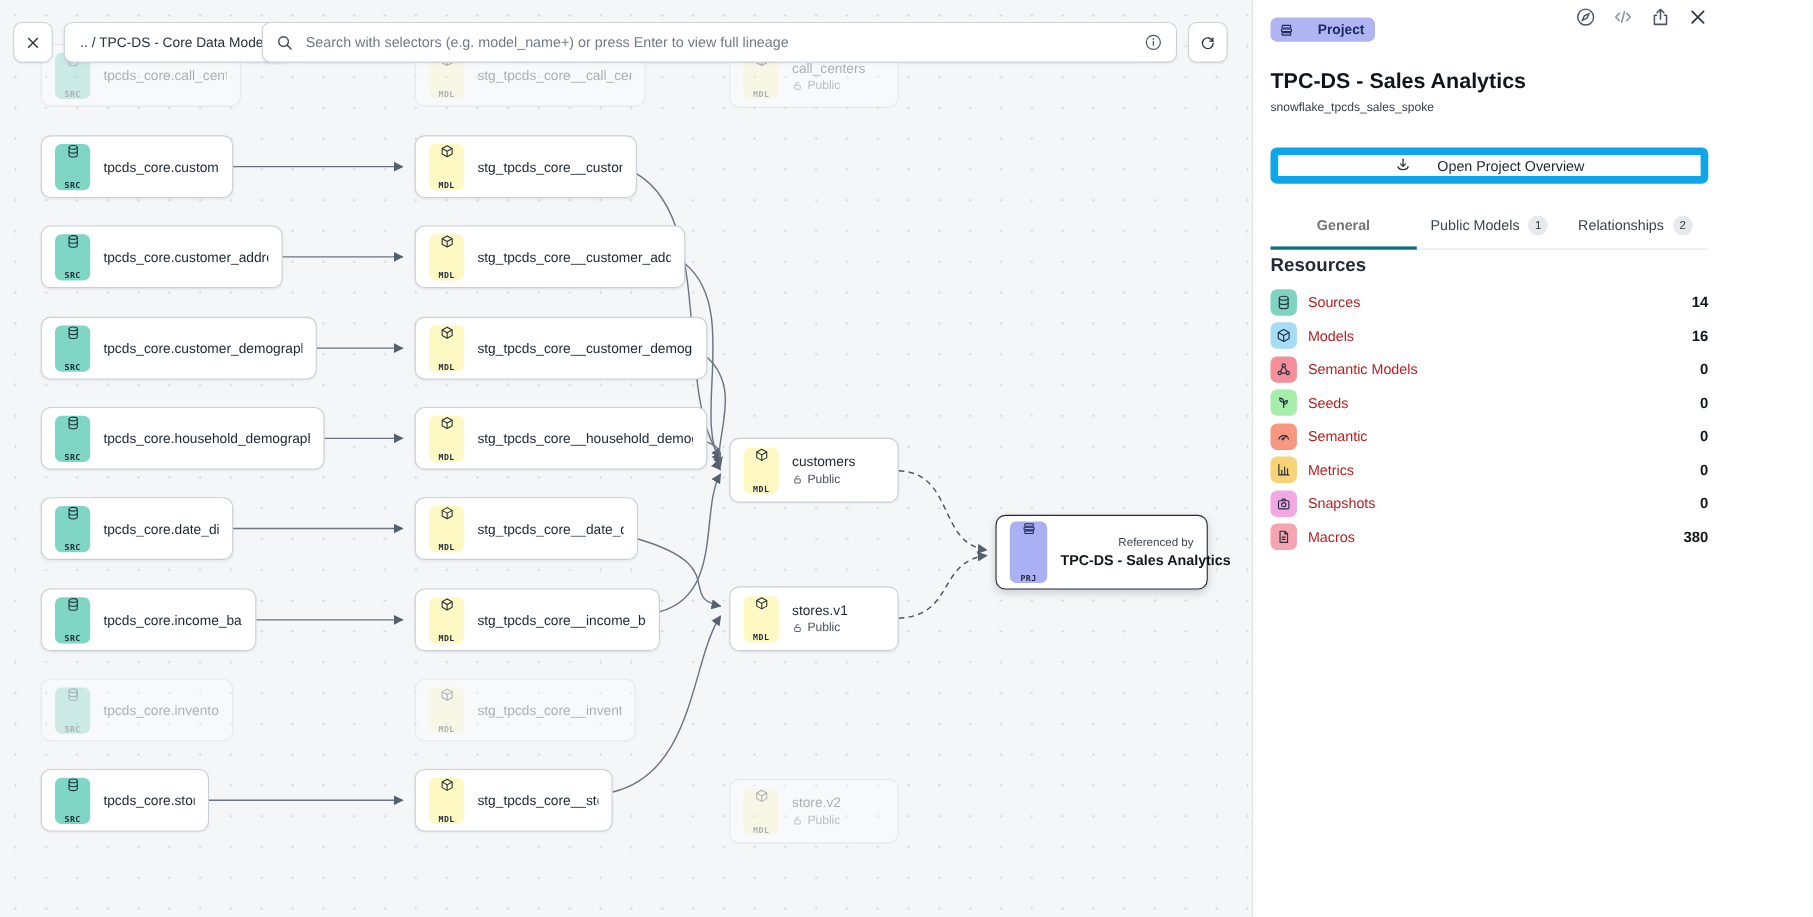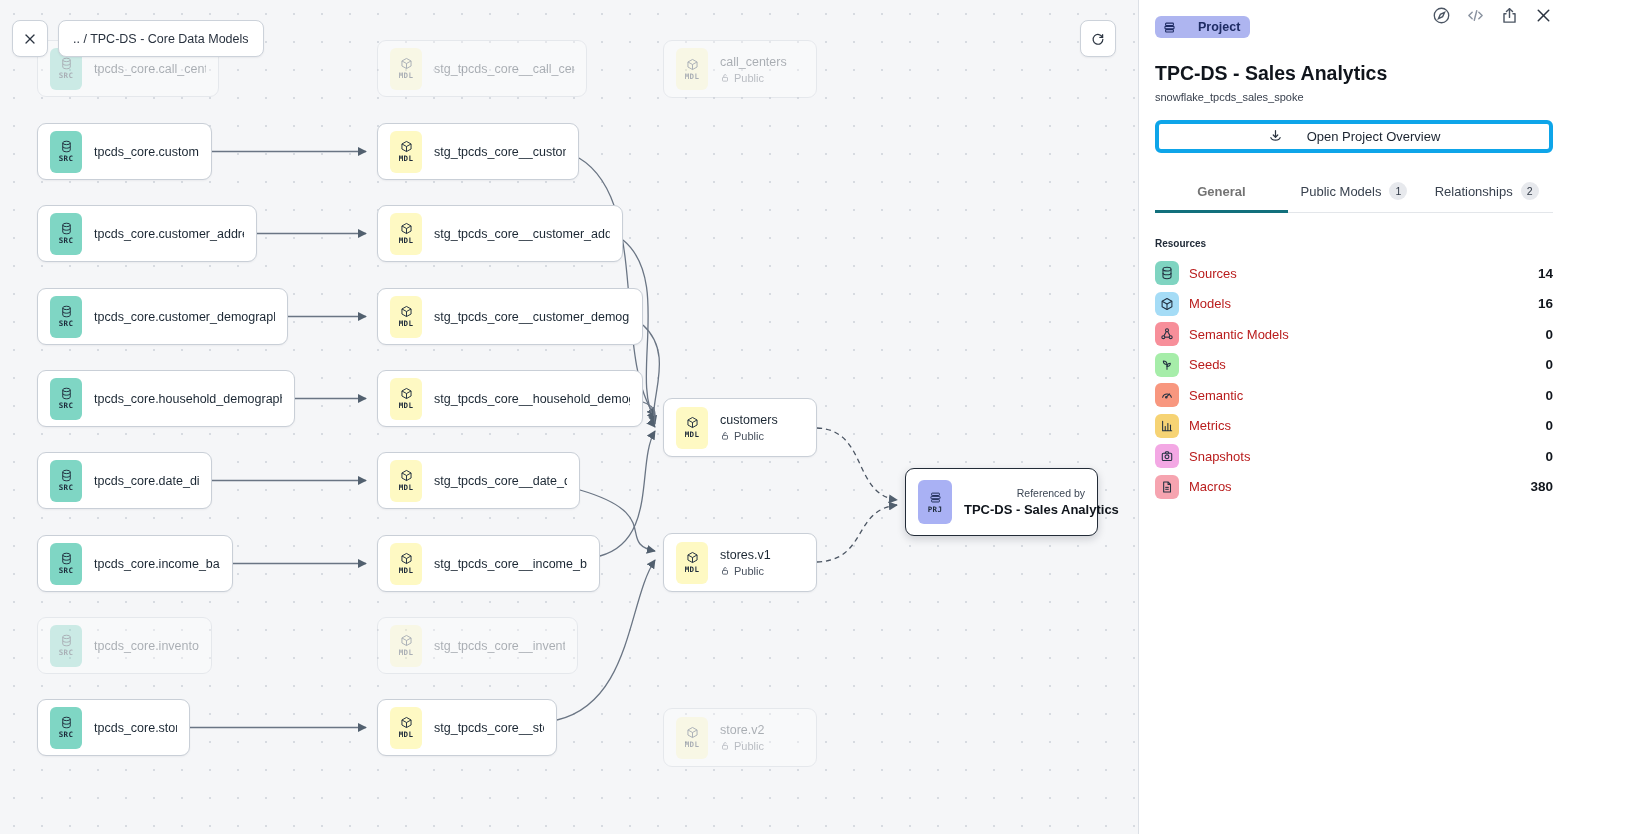--- a/index.html
+++ b/index.html
@@ -8,24 +8,24 @@
        background-color:#f5f6f8;
        background-image:radial-gradient(circle,#d7dbe1 1.2px,transparent 1.2px);
        background-size:28px 28px;}
   
   #edges{position:absolute;left:0;top:0;z-index:1;pointer-events:none;}
   .node{position:absolute;z-index:2;display:flex;align-items:center;gap:12px;
         padding:0 12px;background:#fff;border:1px solid #c9cfd7;border-radius:9px;
         box-shadow:0 1px 2px rgba(16,24,40,.05);cursor:pointer;}
   .node.faded{opacity:.35;box-shadow:none;}
   .nicon{flex:0 0 auto;width:32px;height:42px;border-radius:6px;display:flex;
-         flex-direction:column;align-items:center;justify-content:center;gap:1px;}
+         flex-direction:column;align-items:center;justify-content:space-between;gap:1px;}
   .nicon.src{background:#7fd6c4;}
   .nicon.mdl{background:#fef9c3;}
-  .nicon.prj{background:#a9b1f4;width:34px;height:44px;}
+  .nicon.prj{background:#a9b1f4;width:34px;height:56px;}
   .ntype{font:700 7.5px "DejaVu Sans Mono",monospace;letter-spacing:.4px;color:#1d2a3a;}
   .nlabel{font-size:12.5px;color:#1b2733;white-space:nowrap;overflow:hidden;}
   .ncol{display:flex;flex-direction:column;gap:3px;min-width:0;text-align:right;}
   .npublic{display:flex;align-items:center;gap:4px;font-size:11px;color:#49525f;}
   .node.selected{border:1.6px solid #222b37;box-shadow:0 3px 8px rgba(16,24,40,.18);z-index:3;}
   .nkicker{font-size:10.5px;color:#3c4654;}
   .nname{font-size:13px;font-weight:700;color:#10151c;white-space:nowrap;}
   
   .tbtn{position:absolute;z-index:5;background:#fff;border:1px solid #ccd2da;border-radius:8px;
         display:flex;align-items:center;box-shadow:0 1px 2px rgba(16,24,40,.06);cursor:pointer;}
@@ -38,30 +38,30 @@
   
   #panel{position:absolute;right:0;top:0;width:510px;height:834px;background:#fff;
          border-left:1px solid #dce0e6;z-index:6;}
   .pinner{position:relative;margin-left:16px;width:398px;}
   .pbadge{display:inline-flex;align-items:center;gap:22px;margin-top:16px;background:#aeb5f0;
           color:#1e2b63;border-radius:6px;padding:4px 10px 4px 8px;font-size:12.5px;font-weight:700;}
   .picons{position:absolute;top:6px;right:0;display:flex;align-items:center;gap:15px;}
   .picons span{display:flex;cursor:pointer;}
   .ptitle{margin-top:24px;font-size:19.5px;font-weight:700;color:#10151c;}
   .psub{margin-top:6px;font-size:11px;color:#39414e;}
-  .pbtn{margin-top:17px;width:100%;height:33px;display:flex;align-items:center;justify-content:center;
-        gap:24px;background:#fff;border:4px solid #0ea5e9;border-radius:6px;font-size:13px;
+  .pbtn{margin-top:30px;width:100%;height:33px;display:flex;align-items:center;justify-content:center;
+        gap:24px;background:#fff;border:7px solid #0ea5e9;border-radius:6px;font-size:13px;
         color:#1b2430;cursor:pointer;}
   .ptabs{margin-top:20px;display:flex;border-bottom:1px solid #e3e6ea;}
   .ptab{flex:1;display:flex;align-items:center;justify-content:center;padding:9px 0 10px;
         font-size:13px;color:#39424f;cursor:pointer;border-bottom:3px solid transparent;margin-bottom:-1px;}
   .ptab.active{color:#737373;font-weight:700;border-bottom-color:#12707c;}
   .pill{display:inline-flex;align-items:center;justify-content:center;min-width:18px;height:18px;
         padding:0 5px;margin-left:8px;background:#e7e9ed;border-radius:10px;font-size:10.5px;color:#2f3845;}
-  .rhead{margin-top:25px;font-size:10px;font-weight:700;color:#212b38;}
+  .rhead{margin-top:4px;font-size:17px;font-weight:700;color:#212b38;}
   .rlist{margin-top:9px;display:flex;flex-direction:column;}
   .rrow{display:flex;align-items:center;height:30.5px;cursor:pointer;}
   .ricon{width:24px;height:24px;border-radius:6px;display:flex;align-items:center;justify-content:center;}
   .rlabel{margin-left:10px;font-size:13px;color:#b91c1c;}
   .rvalue{margin-left:auto;font-size:13.5px;font-weight:700;color:#10151c;}
   .c-sources{background:#7fd4c1;} .c-models{background:#a5dcf6;} .c-semantic{background:#f78f9a;}
   .c-seeds{background:#a6eda9;} .c-exposures{background:#f8977f;} .c-tests{background:#90e5b9;}
   .c-metrics{background:#f6d374;} .c-snapshots{background:#f3a8e4;} .c-macros{background:#f6a4b0;}
   svg{display:block;}
 </style>
@@ -396,20 +396,32 @@
   </div>
 
   <div class="tbtn" id="btn-close-canvas">
     <svg viewBox="0 0 20 20" width="16" height="16" fill="none" stroke="#2b3440" stroke-width="1.6" stroke-linecap="round">
         <path d="M5 5 15 15"></path>
         <path d="M15 5 5 15"></path>
       </svg>
   </div>
   <div class="tbtn" id="breadcrumb">
     <span>.. / TPC-DS - Core Data Models</span>
+  </div>
+  <div class="tbtn" id="searchbar">
+    <svg viewBox="0 0 20 20" width="16" height="16" fill="none" stroke="#39414e" stroke-width="1.5" stroke-linecap="round">
+        <circle cx="8.5" cy="8.5" r="5.5"></circle>
+        <path d="M13 13 17 17"></path>
+      </svg>
+    <input type="text" placeholder="Search with selectors (e.g. model_name+) or press Enter to view full lineage" style="">
+    <svg viewBox="0 0 20 20" width="17" height="17" fill="none" stroke="#4b5563" stroke-width="1.3" stroke-linecap="round">
+        <circle cx="10" cy="10" r="7.5"></circle>
+        <path d="M10 9 v4.5"></path>
+        <circle cx="10" cy="6.3" r="0.9" fill="#4b5563" stroke="none"></circle>
+      </svg>
   </div>
   <div class="tbtn" id="btn-refresh">
     <svg viewBox="0 0 20 20" width="16" height="16" fill="none" stroke="#2b3440" stroke-width="1.5" stroke-linecap="round">
         <path d="M15.8 4.5 V8 h-3.5"></path>
         <path d="M15.6 8 A6.1 6.1 0 1 0 16.1 10.4"></path>
       </svg>
   </div>
 
   <div id="panel">
     <div class="pinner">

